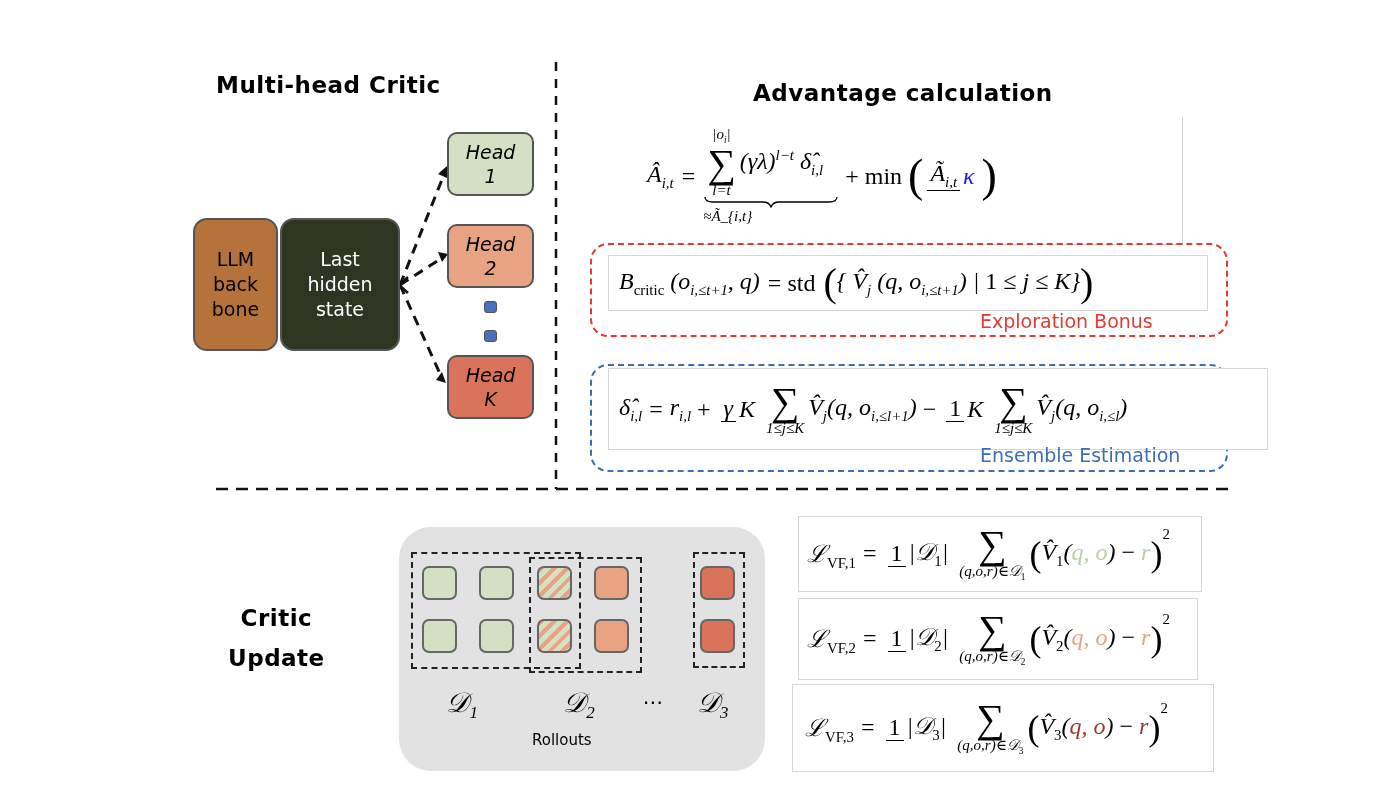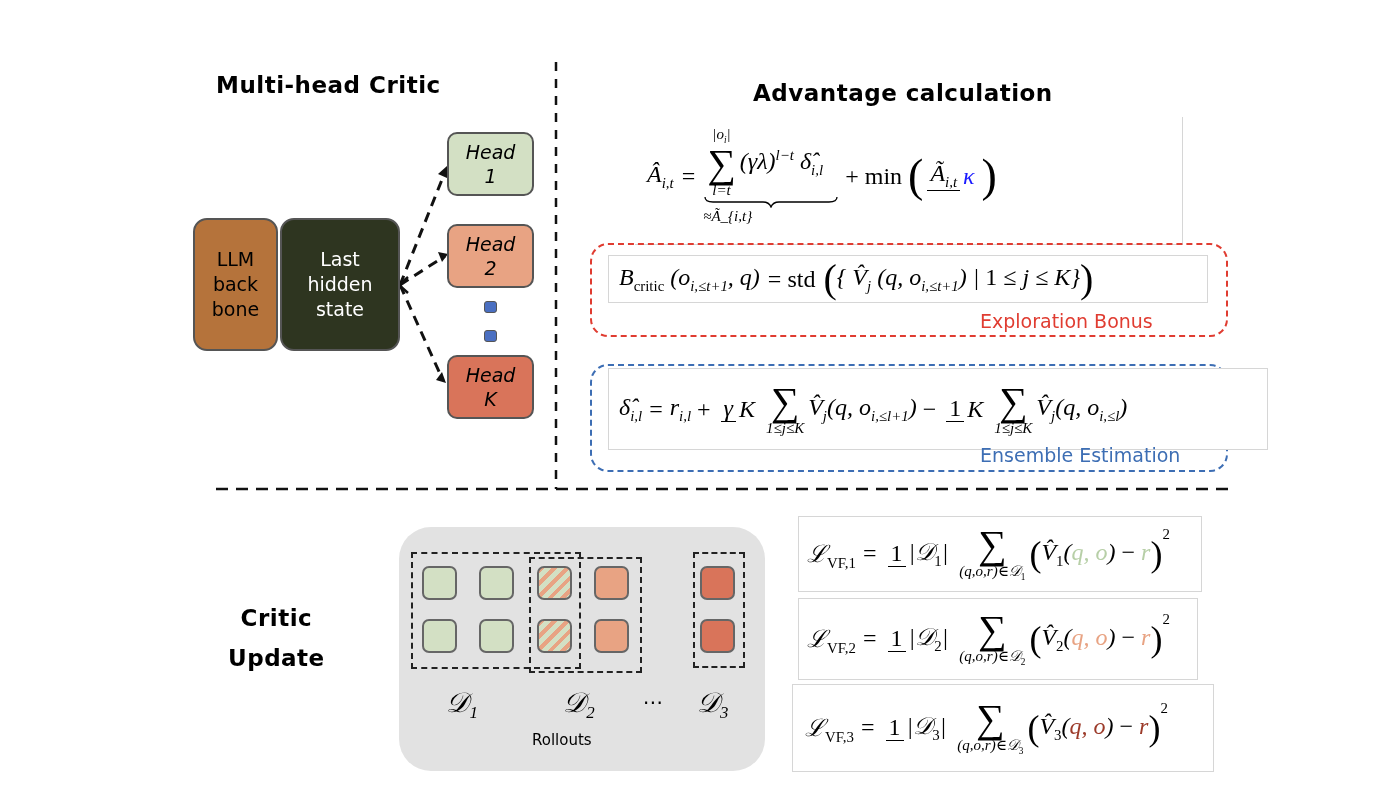--- a/index.html
+++ b/index.html
@@ -108,21 +108,21 @@
     <span class="paren">(</span>
     <span class="frac">
         <span class="num">Ã<sub>i,t</sub></span>
         <span class="den" style="color:#1a1aff;">κ</span>
       </span>
     <span class="paren">)</span>
   </span>
 </div>
 
 <div class="dashbox" style="left:590px; top:243px; width:638px; height:94px; border-color:#e03c31;"></div>
-<div class="fbox" style="left:608px; top:255px; width:600px; height:48px; padding-left:10px;">
+<div class="fbox" style="left:608px; top:255px; width:600px; height:56px; padding-left:10px;">
   <span class="math" style="white-space:nowrap; display:flex; align-items:center;">
     <span>B<sub class="rm">critic</sub>&nbsp;(o<sub>i,≤t+1</sub>,&nbsp;q)</span>
     <span class="rm" style="margin:0 8px;">= std</span>
     <span class="paren" style="font-size:40px;">(</span>
     <span>{&nbsp;V̂<sub>j</sub>&nbsp;(q,&nbsp;o<sub>i,≤t+1</sub>)&nbsp;|&nbsp;<span class="rm">1</span> ≤ j ≤ K}</span>
     <span class="paren" style="font-size:40px;">)</span>
   </span>
 </div>
 <div class="abs lbl" style="left:980px; top:310px; color:#e03c31;">Exploration Bonus</div>
 

